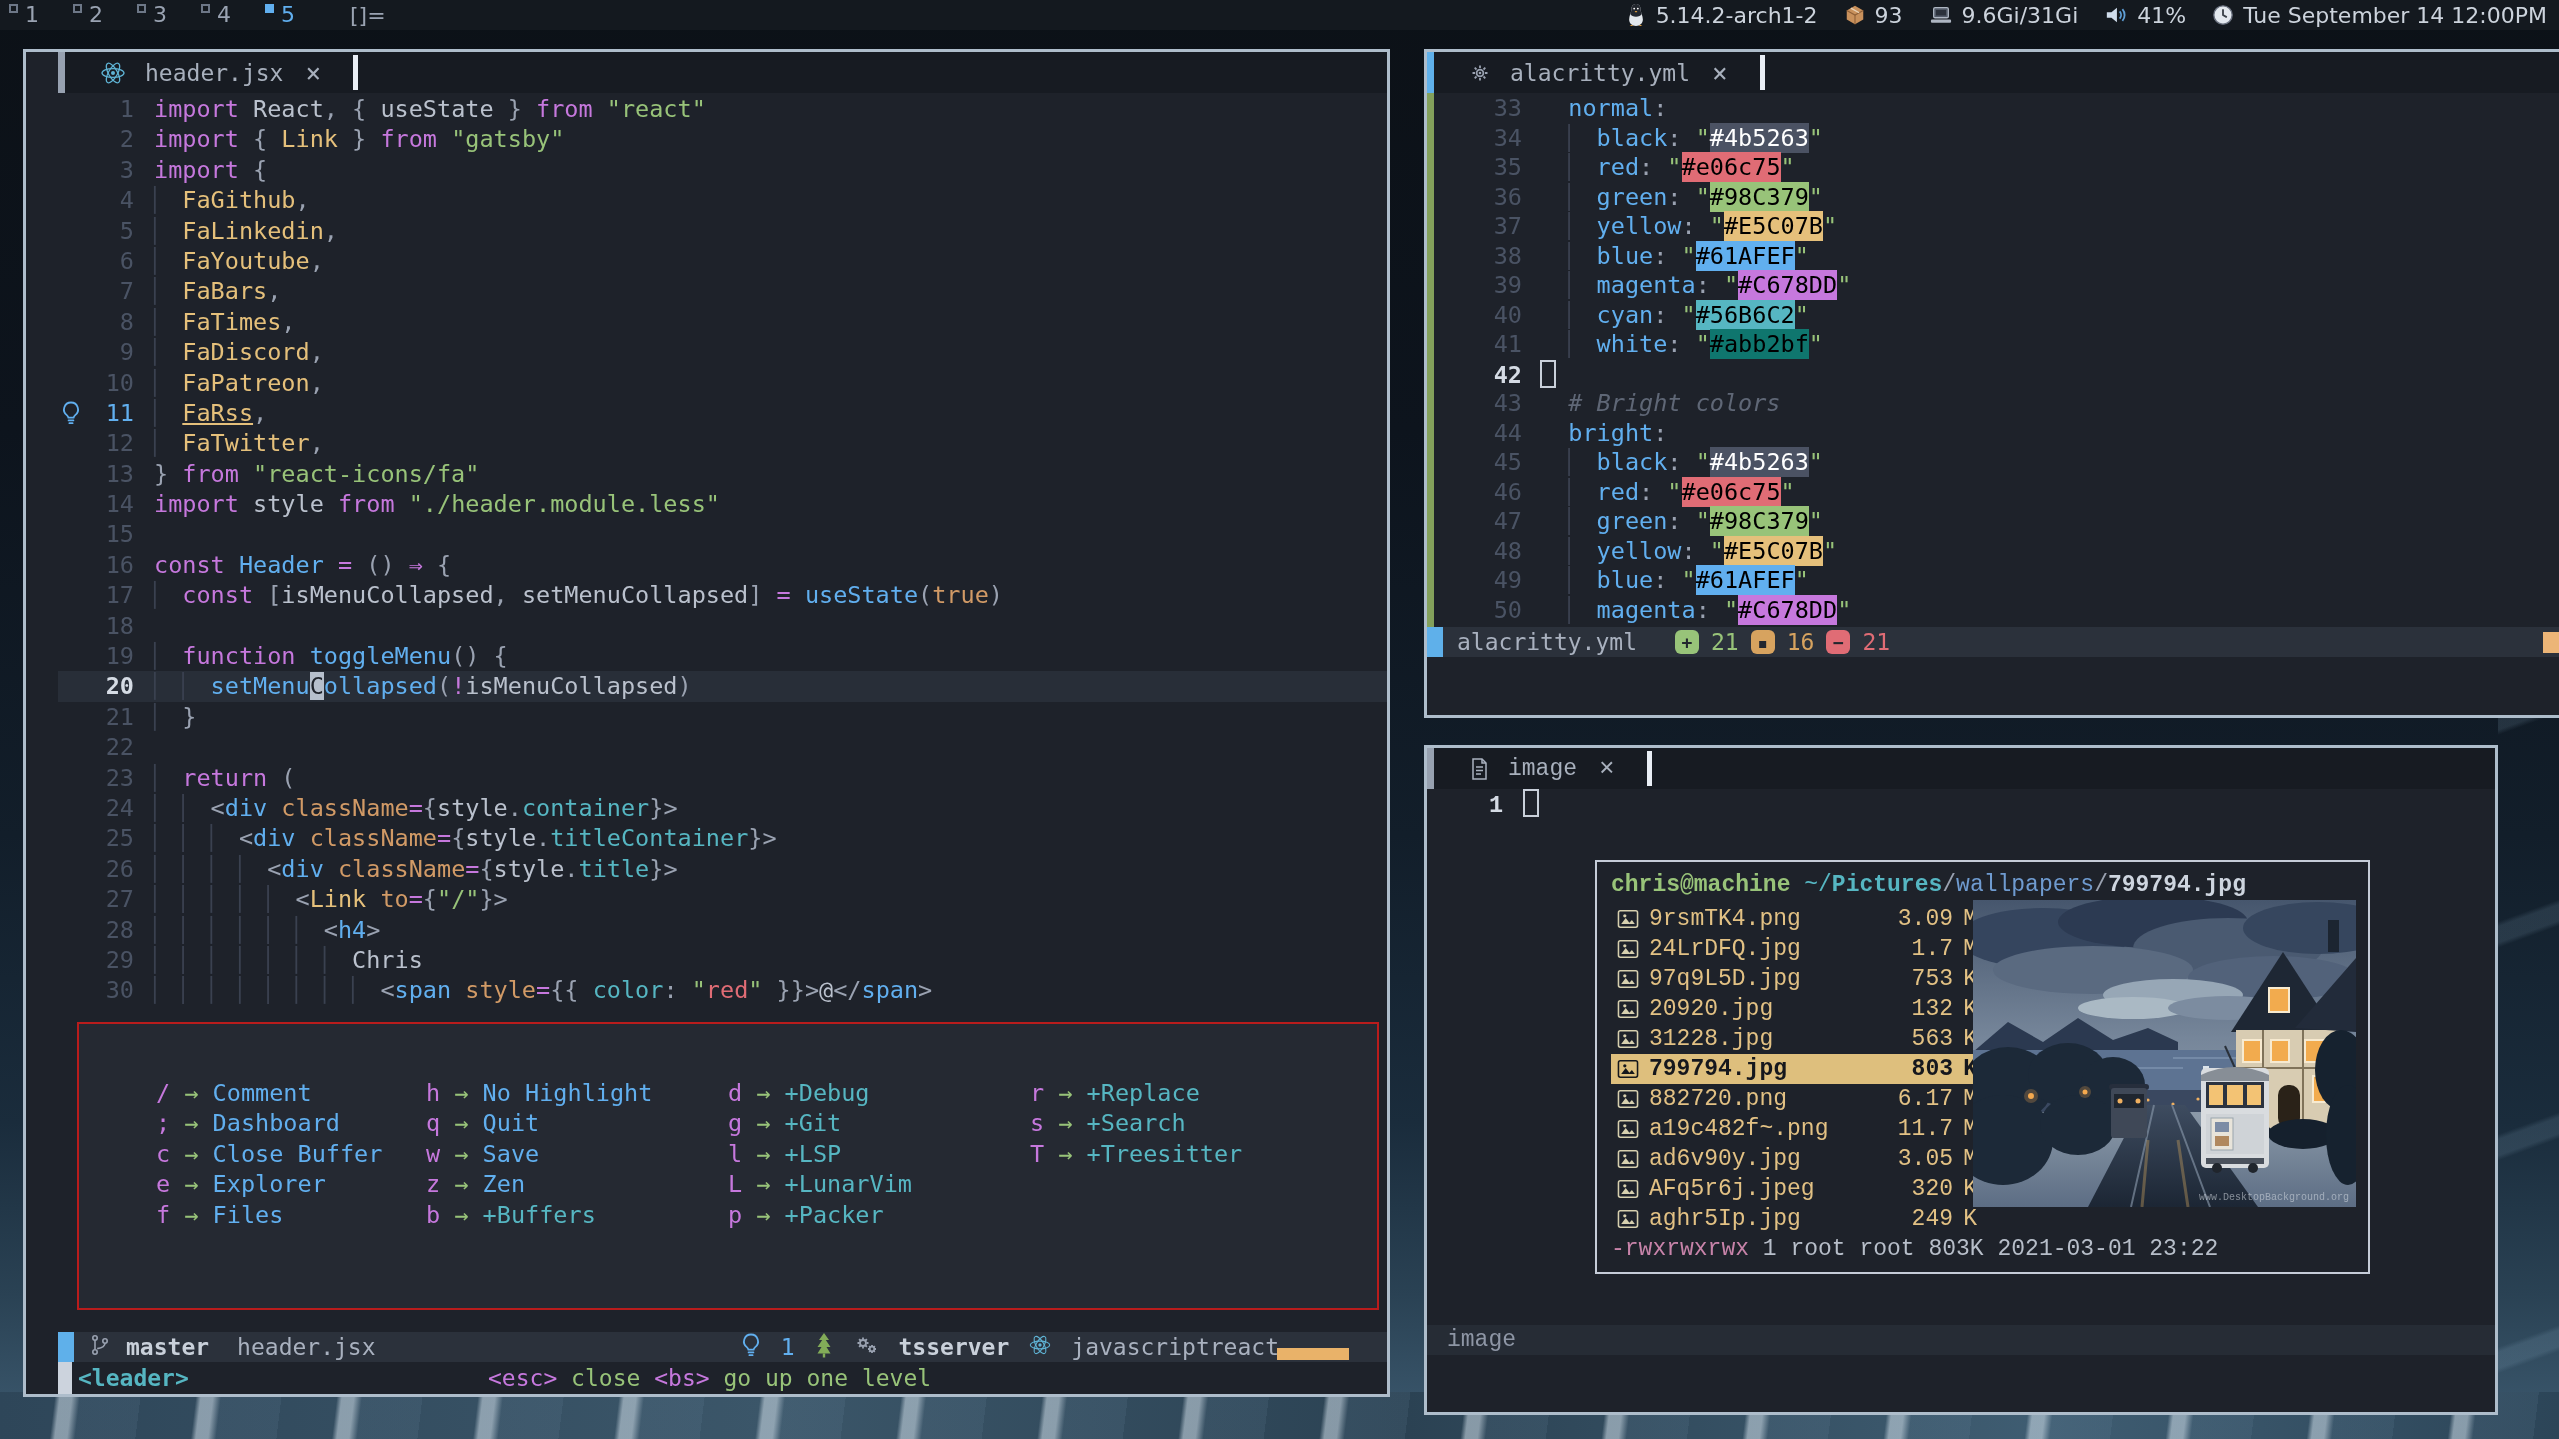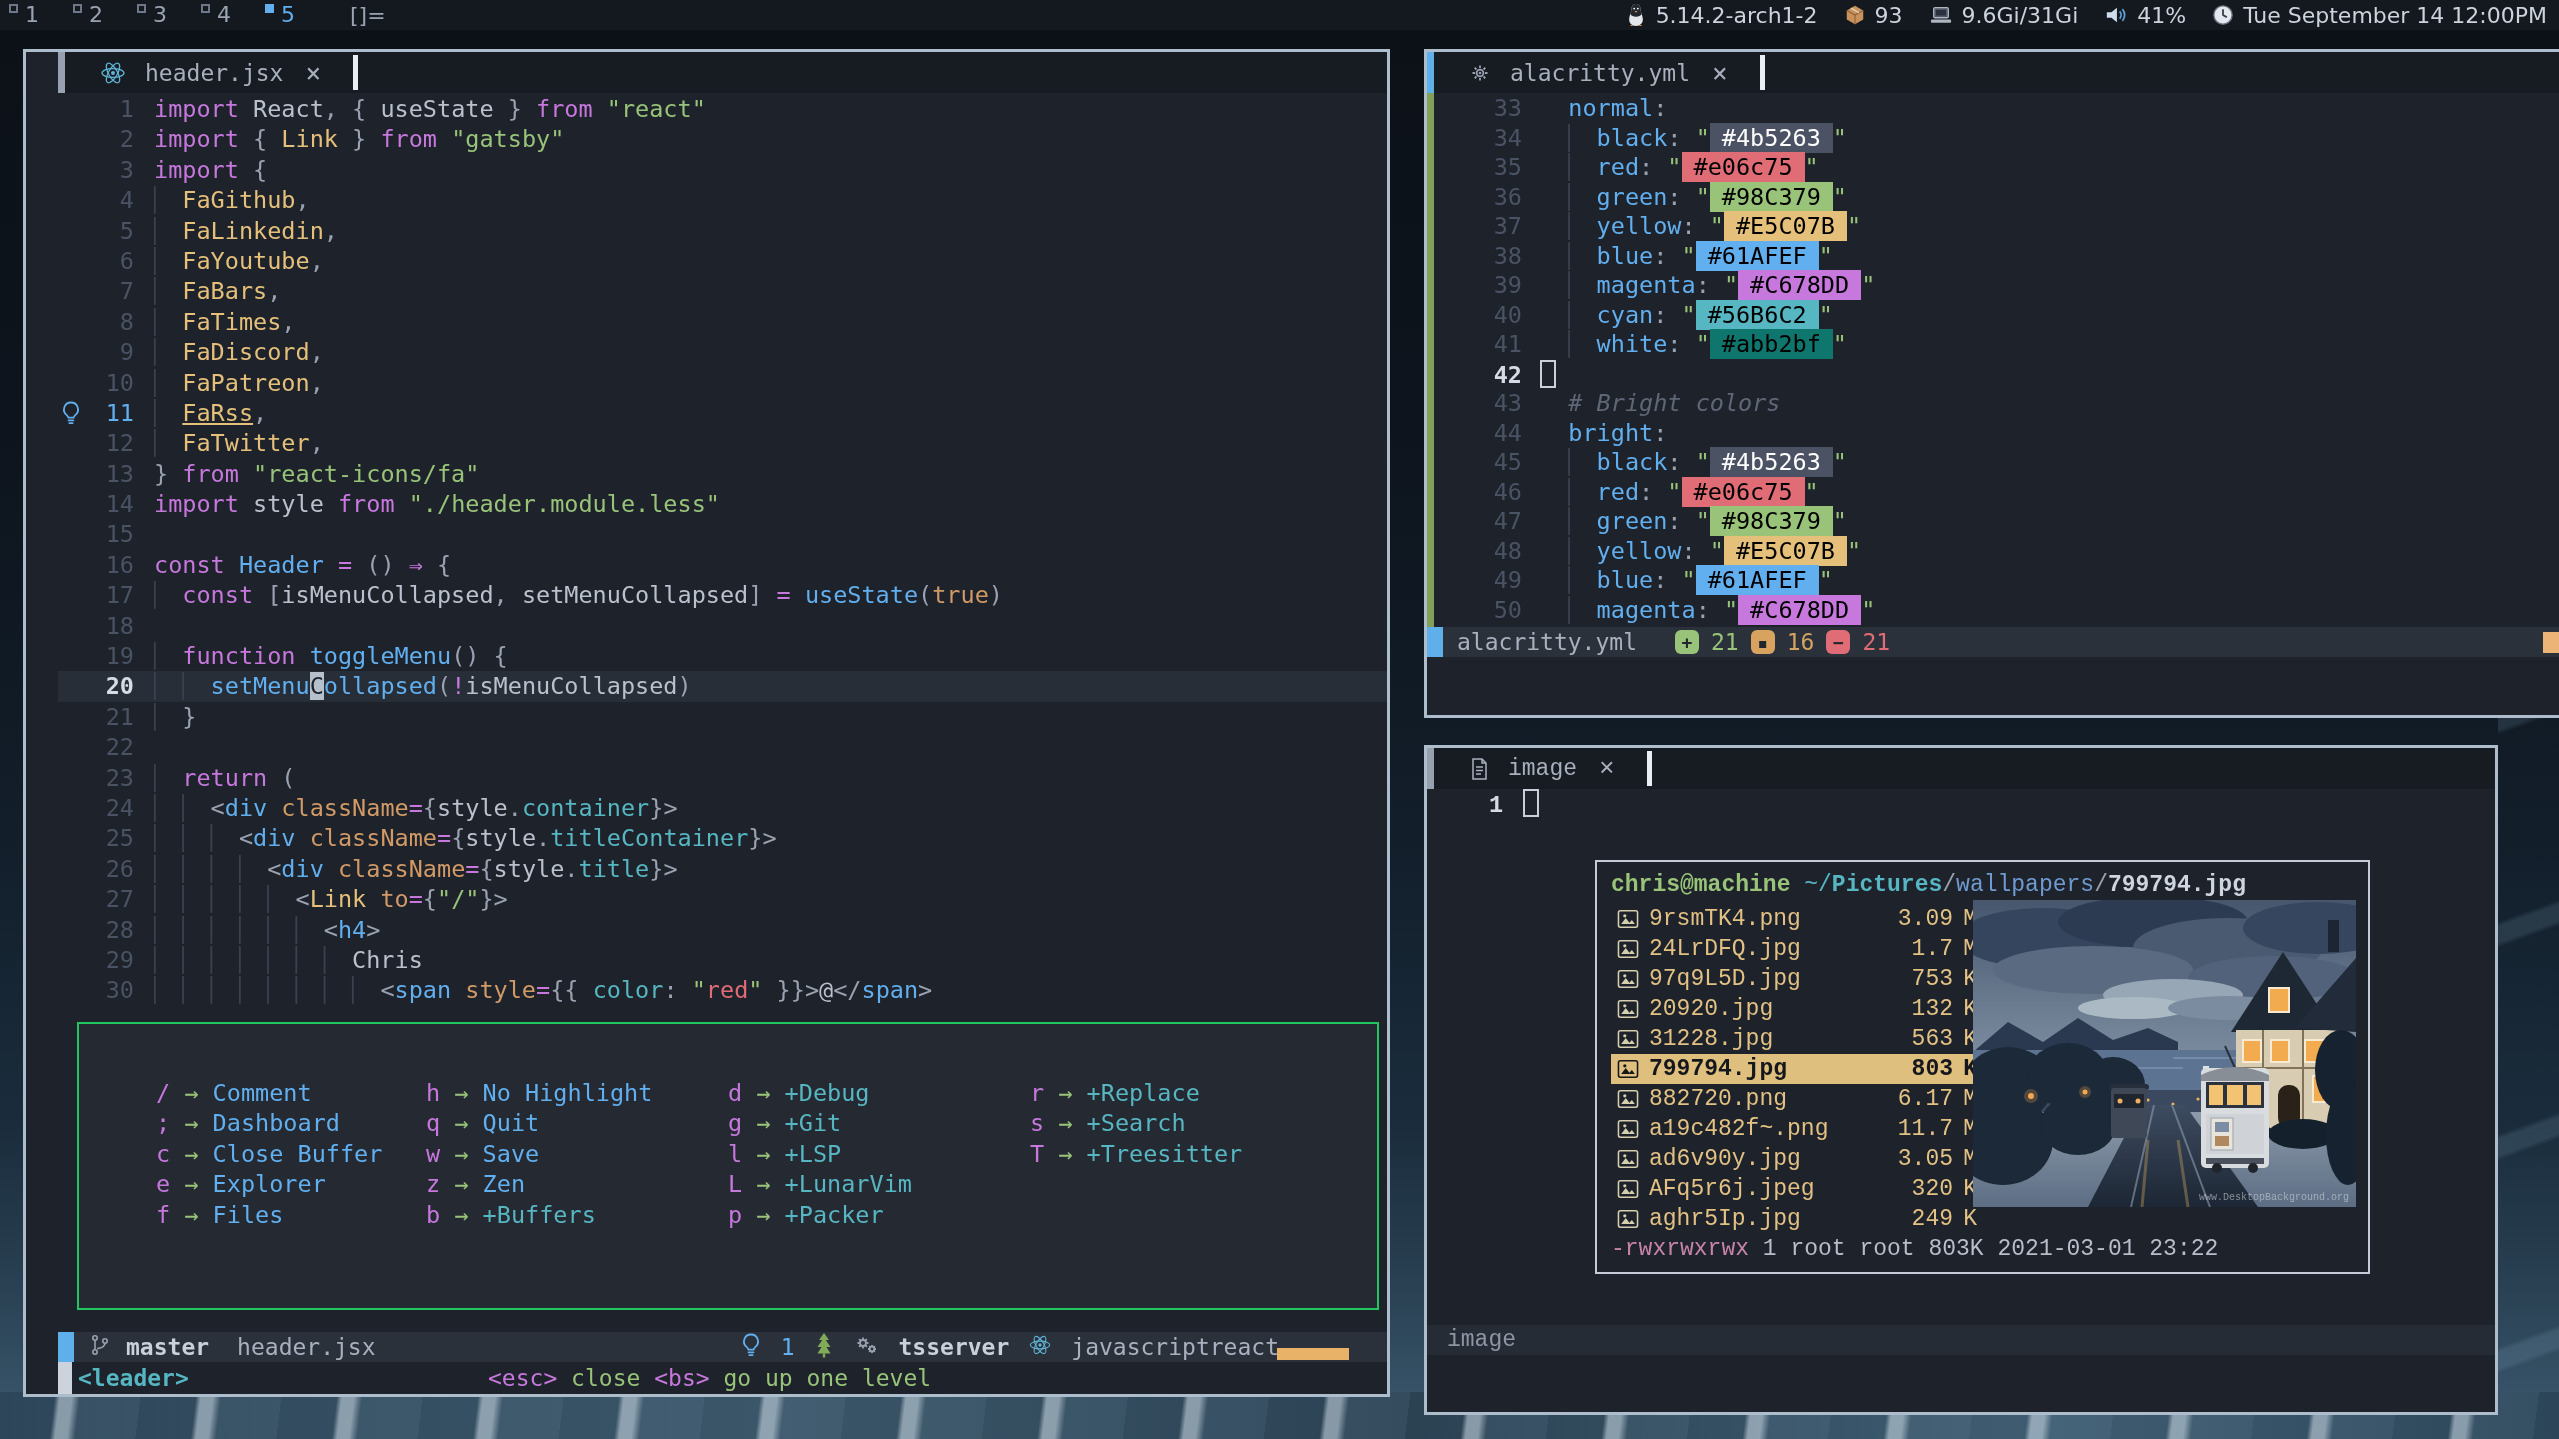--- a/index.html
+++ b/index.html
@@ -50,24 +50,24 @@
   .lnum.curn{color:#d5dbe4;font-weight:bold;}
   .gitbar{position:absolute;left:0;top:0;bottom:0;width:7px;background:#83a05b;}
   
   .kw{color:#c678dd;} .fn{color:#61afef;} .ty{color:#e5c07b;} .id{color:#bac1cd;}
   .pu{color:#9aa2b1;} .st{color:#98c379;} .at{color:#d19a66;} .nu{color:#d19a66;}
   .te{color:#56b6c2;} .rd{color:#e06c75;} .cm{color:#5f6776;font-style:italic;}
   .gd{color:#3a4150;} .op{color:#c678dd;} .bl2{color:#6f9bd0;} .wh{color:#ced5df;}
   .pm{color:#c783a9;} .in{color:#b7bec9;}
   .bb{font-weight:bold;} .uu{text-decoration:underline;}
   .cur.sg{background:#b6bfcc;color:#1e222a;}
-  .swatch{padding:1px 12px;}
+  .swatch{padding:1px 0;}
   .hollow{display:inline-block;width:12px;height:24px;border:2px solid #c9d0da;vertical-align:-5px;}
   
-  .wk{position:absolute;left:19px;right:8px;bottom:22px;height:288px;background:#252932;border:2px solid #22c55e;box-sizing:border-box;margin-top:32px;}
+  .wk{position:absolute;left:19px;right:8px;bottom:22px;height:288px;background:#252932;border:2px solid #b91c1c;box-sizing:border-box;margin-top:32px;}
   .wkcol{position:absolute;top:54px;font-size:23.5px;line-height:30.4px;white-space:pre;}
   .wkcol:nth-child(1){left:77px;} .wkcol:nth-child(2){left:347px;}
   .wkcol:nth-child(3){left:649px;} .wkcol:nth-child(4){left:951px;}
   .wkk{color:#c678dd;} .wka{color:#98c379;} .wkd{color:#61afef;} .wkg{color:#56b6c2;}
   
   .statusline{height:30px;background:#2b313b;flex:none;display:flex;align-items:center;position:relative;font-size:23px;color:#a9b1bf;gap:14px;}
   .modeblock{width:16px;height:100%;background:#5fb0ea;flex:none;}
   .slb{font-weight:bold;color:#c9d0da;}
   .slright{margin-left:auto;display:flex;align-items:center;gap:18px;padding-right:108px;}
   .fnc{color:#61afef;}

